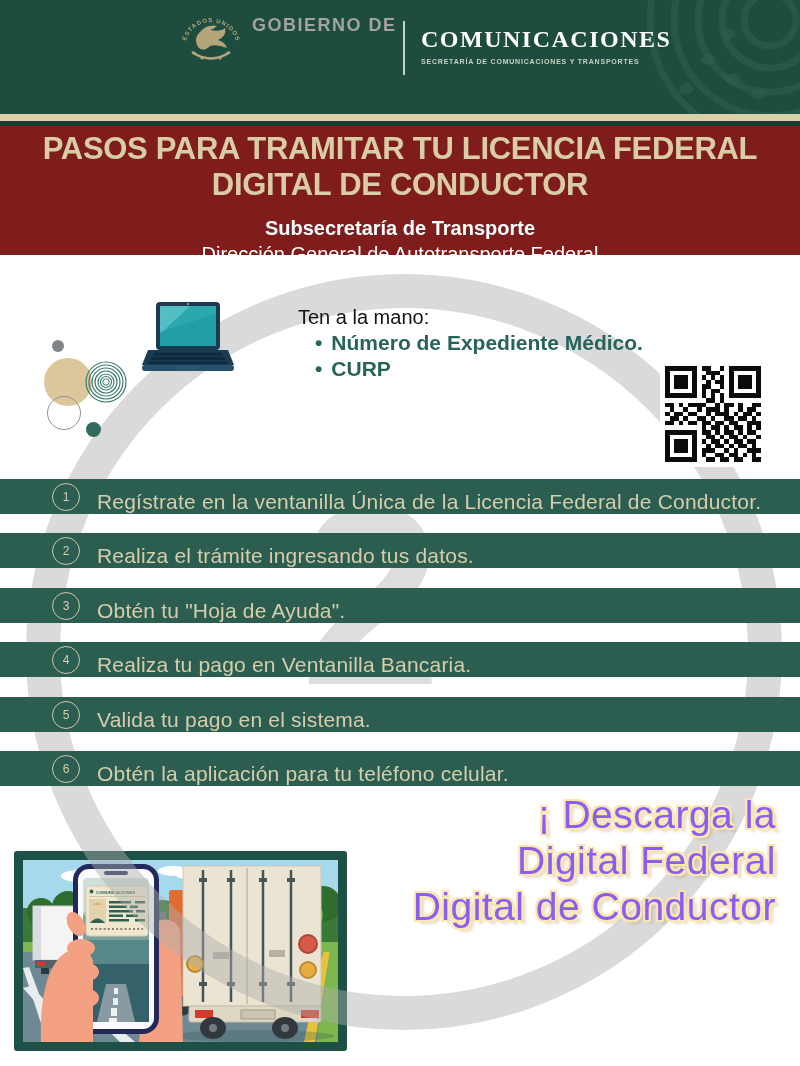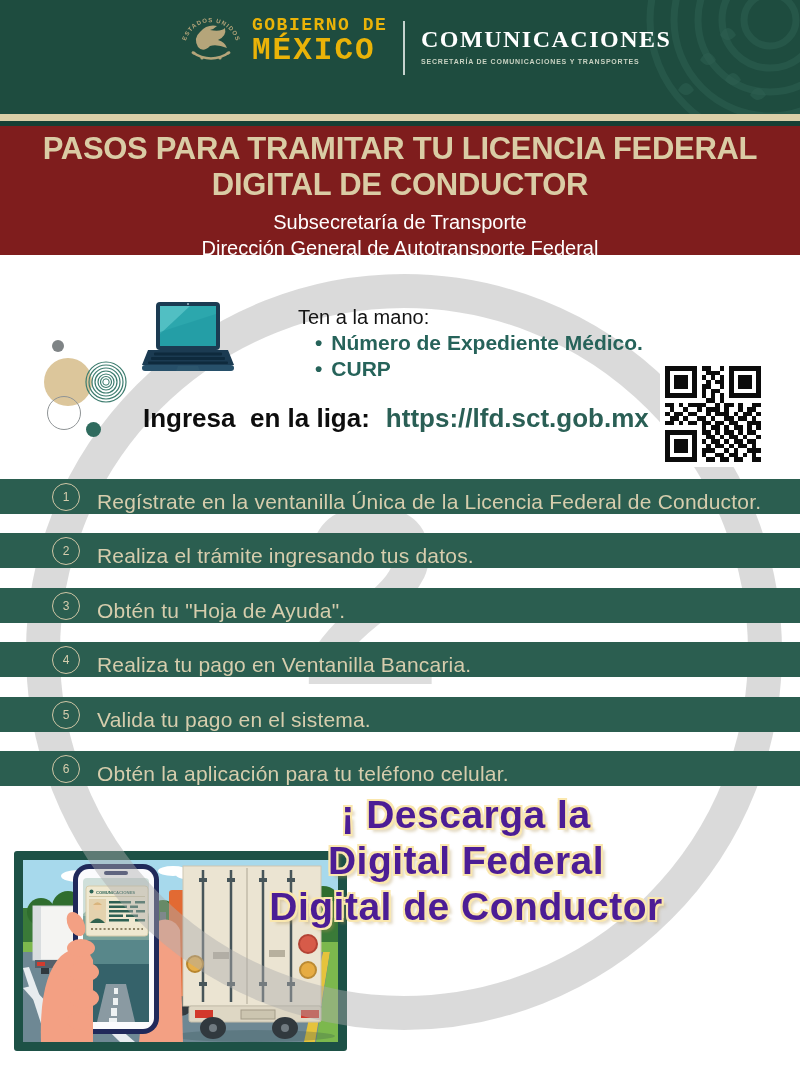--- a/index.html
+++ b/index.html
@@ -6,36 +6,36 @@
   .page{position:relative;width:800px;height:1066px;overflow:hidden;background:#fff;
         font-family:"Liberation Sans",sans-serif;}
 
   
   .header{position:absolute;left:0;top:0;width:800px;height:114px;background:#1e4c3f;z-index:3;}
   .header-pattern{position:absolute;right:0;top:0;width:220px;height:114px;overflow:hidden;}
   .tan-rule{position:absolute;left:0;top:114px;width:800px;height:7px;background:#dbcfa8;z-index:3;}
   .dark-rule{position:absolute;left:0;top:121px;width:800px;height:5px;background:#173f34;z-index:3;}
 
   .emblem{position:absolute;left:180px;top:7px;width:62px;height:62px;}
-  .gob-block{position:absolute;left:252px;top:15px;color:#eab308;
-             font-family:Liberation Mono, monospace;font-weight:bold;}
+  .gob-block{position:absolute;left:252px;top:15px;color:#a3a3a3;
+             font-family:Liberation Sans, sans-serif;font-weight:bold;}
   .gob-l1{font-size:18px;letter-spacing:1.5px;line-height:20px;}
   .gob-l2{font-size:31px;letter-spacing:2px;line-height:32px;}
   .brand-divider{position:absolute;left:403px;top:21px;width:2px;height:54px;background:rgba(255,255,255,.75);}
   .agency-block{position:absolute;left:421px;top:26px;color:#fff;}
   .agency-name{font-family:"Liberation Serif",serif;font-weight:bold;font-size:24px;letter-spacing:1.5px;}
   .agency-sub{margin-top:5px;font-size:7px;letter-spacing:.8px;color:#c8d2c2;font-weight:bold;}
 
   
   .title-band{position:absolute;left:0;top:126px;width:800px;height:129px;background:#7f1d1d;z-index:3;
               display:flex;flex-direction:column;align-items:center;}
   .title-l{color:#dacca5;font-weight:bold;font-size:31px;letter-spacing:-.3px;line-height:36px;}
   .title-l.first{margin-top:5px;}
   .sub-l{color:#fff;font-size:20px;line-height:26px;}
-  .sub-l.first{margin-top:6px;}
+  .sub-l.first{margin-top:12px;font-weight:bold;}
 
   
   .wm-ring{position:absolute;left:26px;top:274px;width:688px;height:688px;border:34px solid rgba(173,173,173,.45);
            border-radius:50%;z-index:2;}
   .wm-digit{position:absolute;left:300px;top:468px;z-index:2;font-size:255px;font-weight:bold;
             line-height:255px;color:rgba(173,173,173,.42);}
 
   
   .laptop{position:absolute;left:142px;top:302px;z-index:3;}
   .ten-heading{position:absolute;left:298px;top:306px;font-size:20px;font-weight:normal;color:#141414;z-index:3;}
@@ -60,22 +60,22 @@
   .qr-grid .m1{background:#0b0b0b;}
 
   
   .step-row{position:absolute;left:0;width:800px;height:35px;background:#2b5e50;z-index:3;}
   .step-circle{position:absolute;left:52px;top:4px;width:26px;height:26px;border-radius:50%;
                border:1.5px solid #cfc6a6;color:#d6cdad;font-size:12px;display:flex;align-items:center;justify-content:center;}
   .step-text{position:absolute;left:97px;top:0;height:46px;display:flex;align-items:center;
              color:#d6cdad;font-size:21px;letter-spacing:.2px;white-space:nowrap;}
 
   
-  .cta{position:absolute;right:24px;top:792px;width:620px;text-align:center;z-index:3;
-       font-weight:bold;font-size:39px;line-height:46px;color:#4c1d95;letter-spacing:.5px;
+  .cta{position:absolute;right:24px;top:792px;width:620px;text-align:right;z-index:3;
+       font-weight:normal;font-size:39px;line-height:46px;color:#8b5cf6;letter-spacing:.5px;
        text-shadow:-2px -2px 0 #fae7ae,2px -2px 0 #fae7ae,-2px 2px 0 #fae7ae,2px 2px 0 #fae7ae,4px 4px 3px rgba(175,145,80,.35);}
 
   
   .illus{position:absolute;left:14px;top:851px;width:315px;height:182px;border:9px solid #1d5146;
          border-radius:3px;background:#a7d9ec;z-index:1;}
 </style>
 </head>
 <body>
 
 <div class="page">
@@ -113,21 +113,20 @@
         <path d="M18,40 Q13,31 20,25 Q27,17 37,19 Q34,22 30,23 Q41,25 45,21 Q47,29 38,33 Q45,35 47,41 Q37,37 30,39 Q23,46 18,40 Z" fill="#b5a57a"></path>
         <path d="M12,45 Q31,58 50,45" stroke="#b5a57a" stroke-width="2.5" fill="none"></path>
         <circle cx="14" cy="46" r="1.6" fill="#b5a57a"></circle>
           <circle cx="48" cy="46" r="1.6" fill="#b5a57a"></circle>
         <circle cx="22" cy="51" r="1.6" fill="#b5a57a"></circle>
           <circle cx="40" cy="51" r="1.6" fill="#b5a57a"></circle>
       </svg>
     </div>
     <div class="gob-block">
       <div class="gob-l1">GOBIERNO DE</div>
-      <div class="gob-l2">MÉXICO</div>
     </div>
     <div class="brand-divider"></div>
     <div class="agency-block">
       <div class="agency-name">COMUNICACIONES</div>
       <div class="agency-sub">SECRETARÍA DE COMUNICACIONES Y TRANSPORTES</div>
     </div>
   </div>
   <div class="tan-rule"></div>
   <div class="dark-rule"></div>
 
@@ -177,24 +176,20 @@
   <div class="ten-heading">Ten a la mano:</div>
   <div class="bullets">
     <div class="bullet-line">
       <span class="bullet-dot">•</span>
       <span>Número de Expediente Médico.</span>
     </div>
     <div class="bullet-line">
       <span class="bullet-dot">•</span>
       <span>CURP</span>
     </div>
-  </div>
-  <div class="link-row">
-    <span class="link-label">Ingresa  en la liga:</span>
-    <span class="link-url">https://lfd.sct.gob.mx</span>
   </div>
 
   <div class="qr-box">
     <div class="qr-grid" id="qr-grid">
         <div class="m1"></div>
         <div class="m1"></div>
         <div class="m1"></div>
         <div class="m1"></div>
         <div class="m1"></div>
         <div class="m1"></div>

